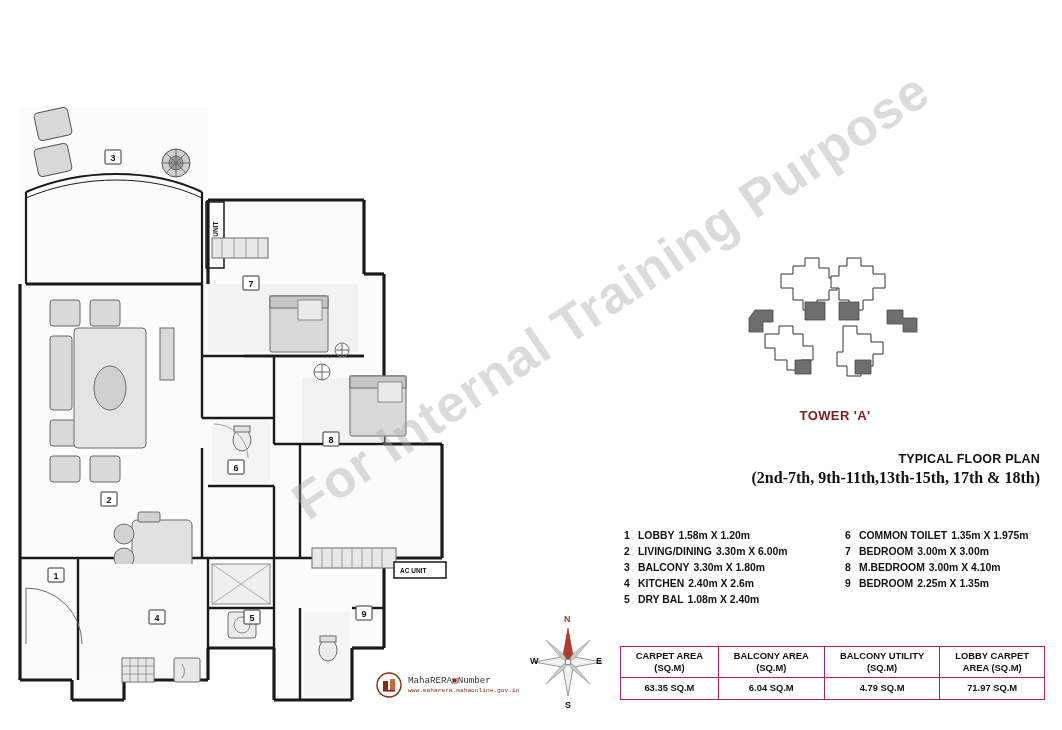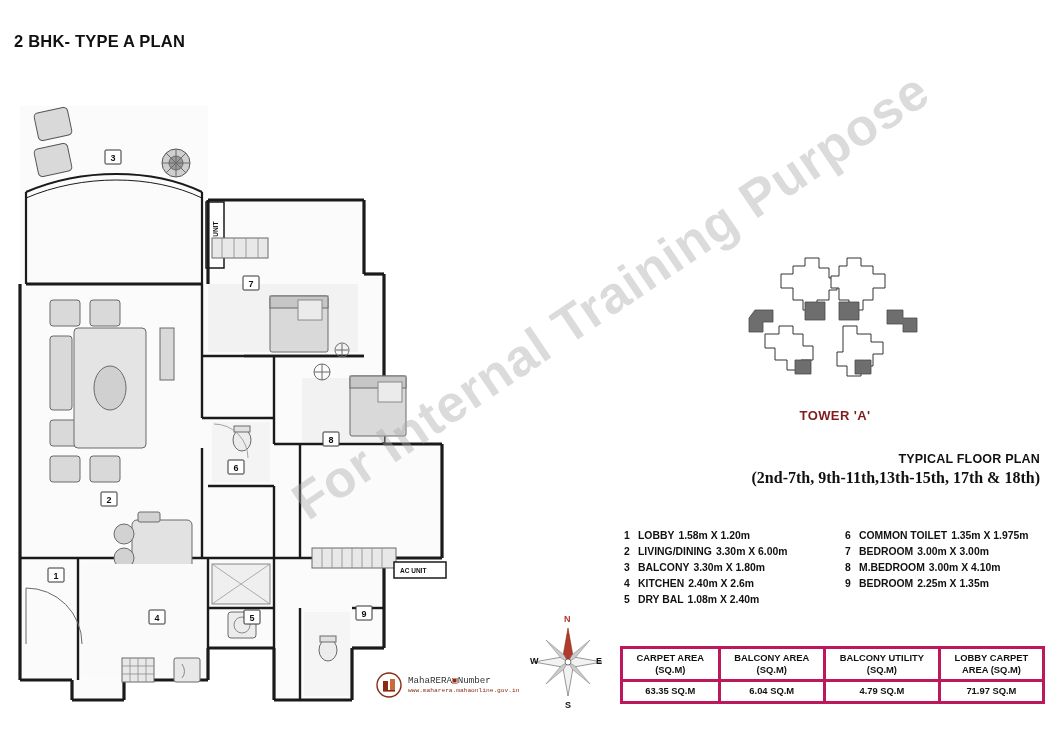--- a/index.html
+++ b/index.html
@@ -129,21 +129,21 @@
   
   #area-table {
     position: absolute;
     left: 620px; top: 646px;
     width: 425px;
     border-collapse: collapse;
     font-size: 9.4px;
     color: #111;
   }
   #area-table th, #area-table td {
-    border: 3px solid #be185d;
+    border: 1px solid #be185d;
     text-align: center;
     font-weight: bold;
     padding: 3px 12px;
     line-height: 1.25;
   }
   #area-table th { height: 30px; }
   #area-table td { height: 22px; }
 
   
   #rera {
@@ -187,21 +187,20 @@
     font-size: 6.5px;
     font-weight: bold;
     fill: #111;
   }
 </style>
 </head>
 <body>
 
 <div id="page">
 
-  <div class="plan-title">2 BHK- TYPE A PLAN</div>
 
   <div id="floorplan">
     <svg width="440" height="620" viewBox="0 0 440 620" xmlns="http://www.w3.org/2000/svg">
       <defs>
         <pattern id="hatch" width="4" height="4" patternTransform="rotate(45)" patternUnits="userSpaceOnUse">
           <line x1="0" y1="0" x2="0" y2="4" stroke="#9a9a9a" stroke-width="1"></line>
         </pattern>
       </defs>
 
       <g>

